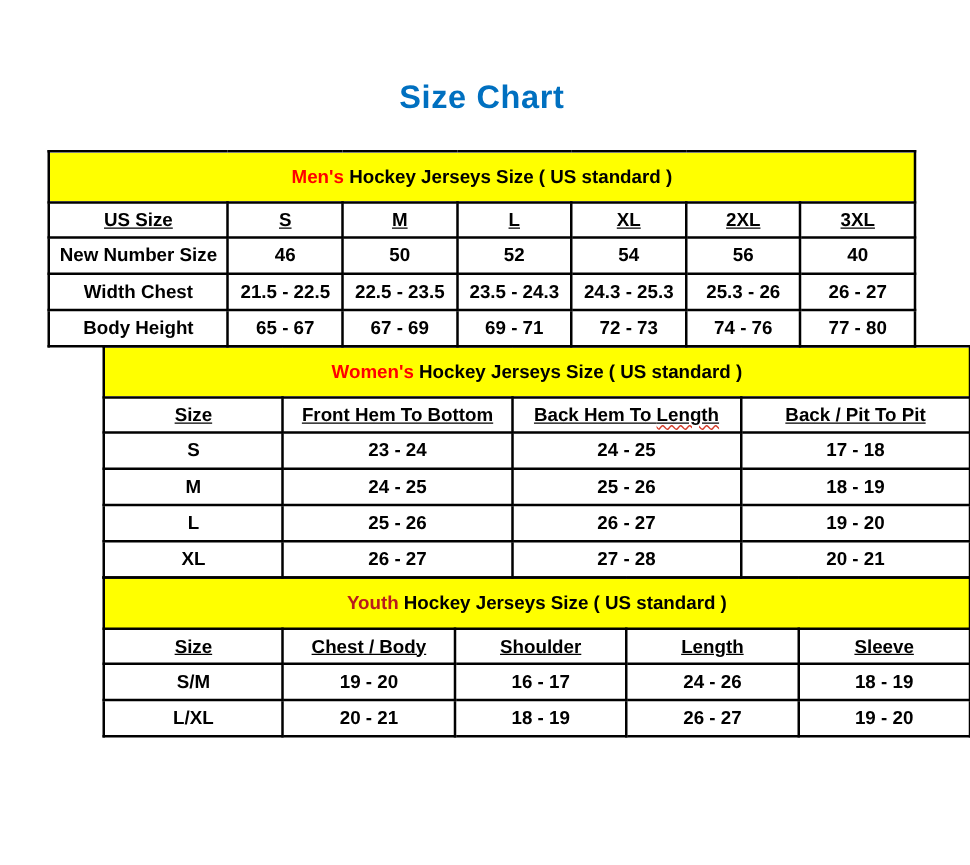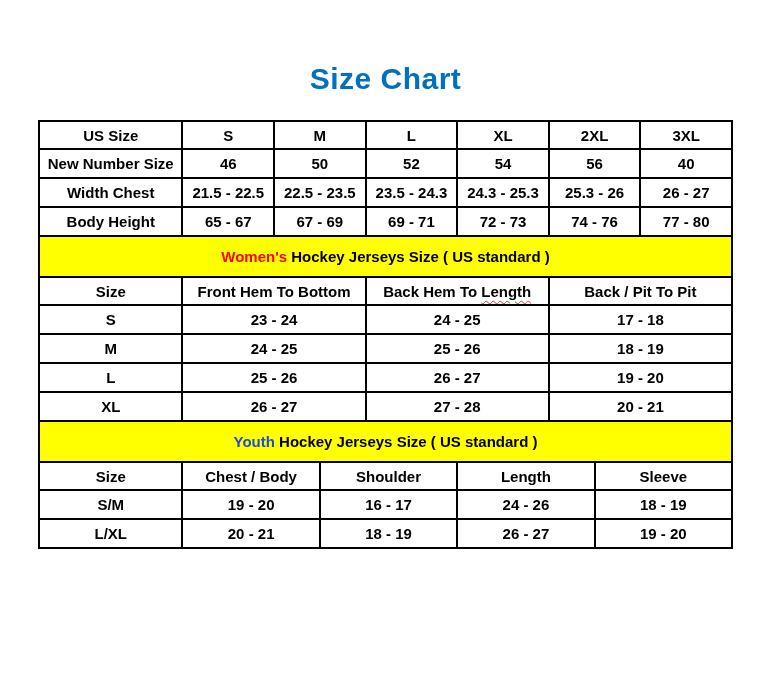--- a/index.html
+++ b/index.html
@@ -14,56 +14,58 @@
     height: 692px;
     background: #ffffff;
     overflow: hidden;
   }
   .page-title {
     position: absolute;
     top: 62px;
     left: 38px;
     width: 695px;
     text-align: center;
-    font-size: 30px;
+    font-size: 26px;
     font-weight: 700;
     letter-spacing: 0.5px;
   }
   .tables-wrap {
     position: absolute;
     top: 120px;
     left: 38px;
     width: 695px;
   }
   table.size-table {
     width: 100%;
     border-collapse: collapse;
     table-layout: fixed;
   }
   table.size-table + table.size-table {
     margin-top: -2px;
+    margin-left: 44px;
   }
   table.size-table th,
   table.size-table td {
     border: 2px solid #000000;
     text-align: center;
     vertical-align: middle;
     color: #000000;
     font-weight: 700;
     font-size: 15px;
     padding: 0 2px;
     overflow: hidden;
     white-space: nowrap;
   }
   .section-th {
     height: 39px;
     font-size: 17px;
   }
   tr.cols th {
     height: 26px;
+    text-decoration: underline;
   }
   tbody.rows th,
   tbody.rows td {
     height: 27px;
   }
   .wavy {
     text-decoration-line: underline;
     text-decoration-style: wavy;
     text-decoration-color: #d43c2a;
     text-decoration-thickness: 1px;
@@ -83,20 +85,25 @@
         <colgroup>
           <col style="width: 20.7%;">
           <col>
           <col>
           <col>
           <col>
           <col>
           <col>
         </colgroup>
       <thead>
+        <tr>
+          <th class="section-th" colspan="7" style="background: rgb(255, 255, 0);">
+            <span class="accent" style="color: rgb(255, 0, 0);">Men's</span><span> Hockey Jerseys Size ( US standard )</span>
+          </th>
+        </tr>
         <tr class="cols">
             <th>US Size</th>
             <th>S</th>
             <th>M</th>
             <th>L</th>
             <th>XL</th>
             <th>2XL</th>
             <th>3XL</th>
           </tr>
       </thead>
@@ -183,21 +190,21 @@
         <colgroup>
           <col style="width: 20.7%;">
           <col>
           <col>
           <col>
           <col>
         </colgroup>
       <thead>
         <tr>
           <th class="section-th" colspan="5" style="background: rgb(255, 255, 0);">
-            <span class="accent" style="color: #1d4ed8;">Youth</span><span> Hockey Jerseys Size ( US standard )</span>
+            <span class="accent" style="color: #b91c1c;">Youth</span><span> Hockey Jerseys Size ( US standard )</span>
           </th>
         </tr>
         <tr class="cols">
             <th>Size</th>
             <th>Chest / Body</th>
             <th>Shoulder</th>
             <th>Length</th>
             <th>Sleeve</th>
           </tr>
       </thead>

